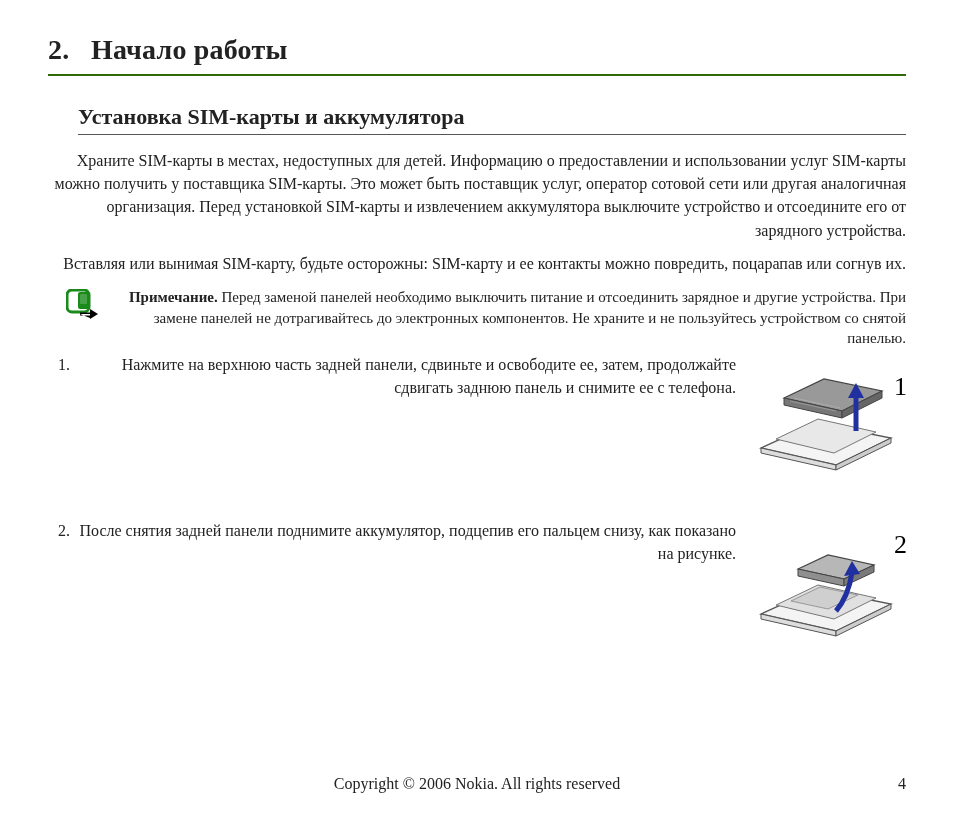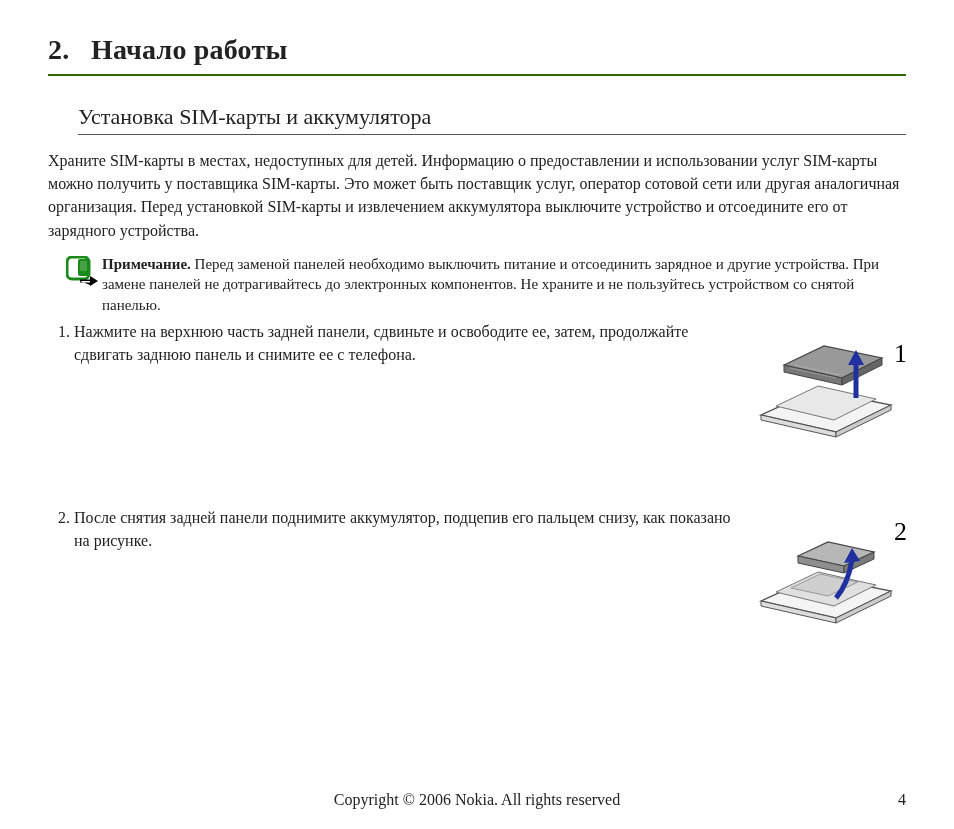--- a/index.html
+++ b/index.html
@@ -21,28 +21,29 @@
   h1.chapter {
     font-size: 28px;
     font-weight: bold;
     margin: 0 0 6px 0;
     padding-bottom: 8px;
     border-bottom: 2px solid #2f6a07;
     letter-spacing: .2px;
   }
   h2.section {
     font-size: 22px;
-    font-weight: normal;
+    font-weight: bold;
     margin: 22px 0 4px 30px;
     padding-bottom: 4px;
     border-bottom: 1px solid #555;
   }
   .body {
     font-size: 16px;
     line-height: 1.45;
+    text-align: right;
   }
   p.para {
     margin: 10px 0 0 0;
   }
   .note-block {
     display: flex;
     align-items: flex-start;
     margin: 12px 0 4px 18px;
     gap: 0;
   }
@@ -84,21 +85,21 @@
   .figure {
     width: 150px;
     height: 120px;
   }
   .fig-label {
     font-size: 26px;
     font-family: Georgia, serif;
   }
   .footer {
     position: absolute;
-    bottom: 20px;
+    bottom: 36px;
     left: 48px;
     right: 48px;
     display: flex;
     justify-content: space-between;
     align-items: center;
     font-size: 16px;
   }
   .footer .copy {
     flex: 1;
     text-align: center;
@@ -118,20 +119,21 @@
 
   <h1 class="chapter">
     <span>2.</span>
     &nbsp;&nbsp;<span>Начало работы</span>
   </h1>
 
   <h2 class="section">Установка SIM-карты и аккумулятора</h2>
 
   <div class="body">
     <p class="para">Храните SIM-карты в местах, недоступных для детей. Информацию о предоставлении и использовании услуг SIM-карты можно получить у поставщика SIM-карты. Это может быть поставщик услуг, оператор сотовой сети или другая аналогичная организация. Перед установкой SIM-карты и извлечением аккумулятора выключите устройство и отсоедините его от зарядного устройства.</p>
+    <p class="para">Вставляя или вынимая SIM-карту, будьте осторожны: SIM-карту и ее контакты можно повредить, поцарапав или согнув их.</p>
 
     <div class="note-block">
       <div class="note-icon">
         <svg width="36" height="30" viewBox="0 0 36 30">
           <rect x="1" y="1" width="22" height="22" rx="5" ry="5" fill="none" stroke="#1a8a1a" stroke-width="3"></rect>
           <rect x="12" y="3" width="11" height="17" rx="2" ry="2" fill="#1a8a1a"></rect>
           <rect x="14" y="5" width="7" height="10" rx="1" fill="#fff" opacity="0.2"></rect>
           <path d="M14 25 L28 25 L24 21 L24 23.5 L14 23.5 L14 26.5 L24 26.5 L24 29 Z" fill="#000"></path>
           <polygon points="24,20 32,25 24,30" fill="#000"></polygon>
         </svg>
@@ -162,21 +164,21 @@
               <line x1="38" y1="45" x2="84" y2="55" stroke="#bbb" stroke-width="0.5"></line>
 
               <line x1="100" y1="78" x2="100" y2="42" stroke="#2030a0" stroke-width="5"></line>
               <polygon points="100,30 92,45 108,45" fill="#2030a0"></polygon>
 
               <text x="138" y="42" class="fig-label">1</text>
             </svg>
           </div>
         </div>
       </li>
-      <li style="margin-top:60px;">
+      <li style="margin-top:40px;">
         <div class="step-row">
           <div class="txt">После снятия задней панели поднимите аккумулятор, подцепив его пальцем снизу, как показано на рисунке.</div>
           <div class="img">
             <svg class="figure" viewBox="0 0 150 120">
 
               <polygon points="5,95 80,112 135,85 60,70" fill="#f4f4f4" stroke="#555" stroke-width="1.3"></polygon>
               <polygon points="5,95 5,100 80,117 80,112" fill="#ddd" stroke="#555" stroke-width="1"></polygon>
               <polygon points="80,112 80,117 135,90 135,85" fill="#ccc" stroke="#555" stroke-width="1"></polygon>
 
               <polygon points="20,86 78,100 120,79 62,66" fill="#e0e0e0" stroke="#777" stroke-width="1"></polygon>

